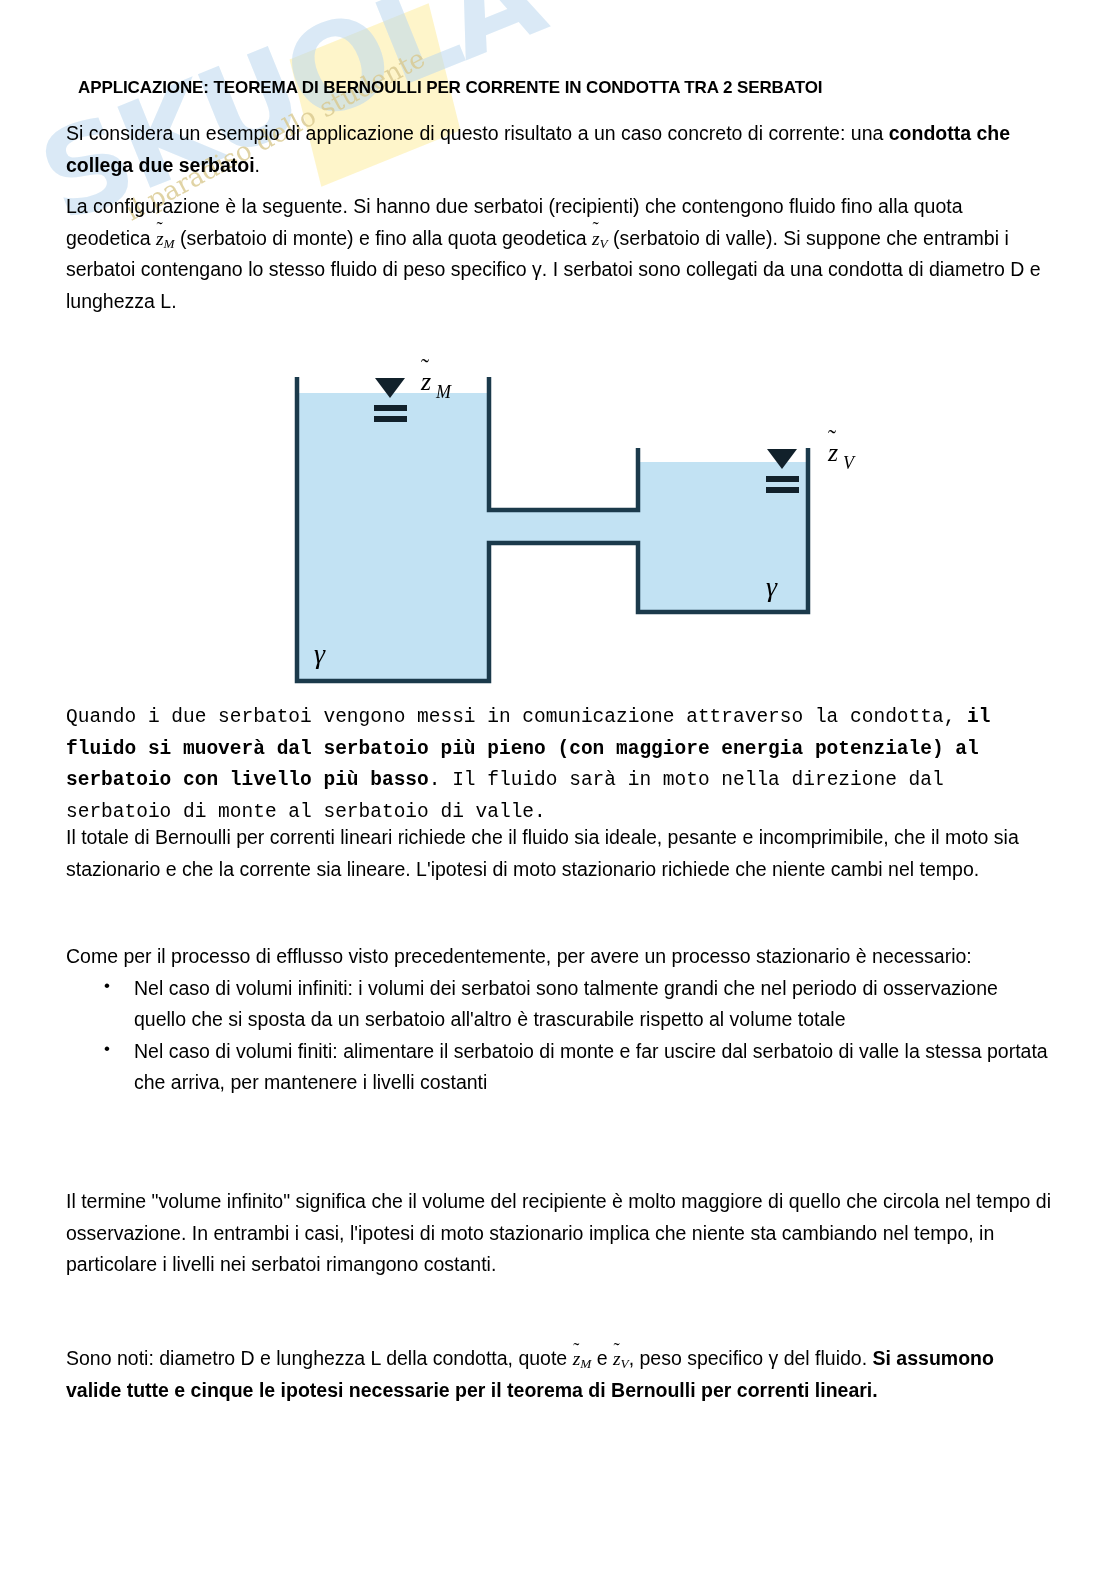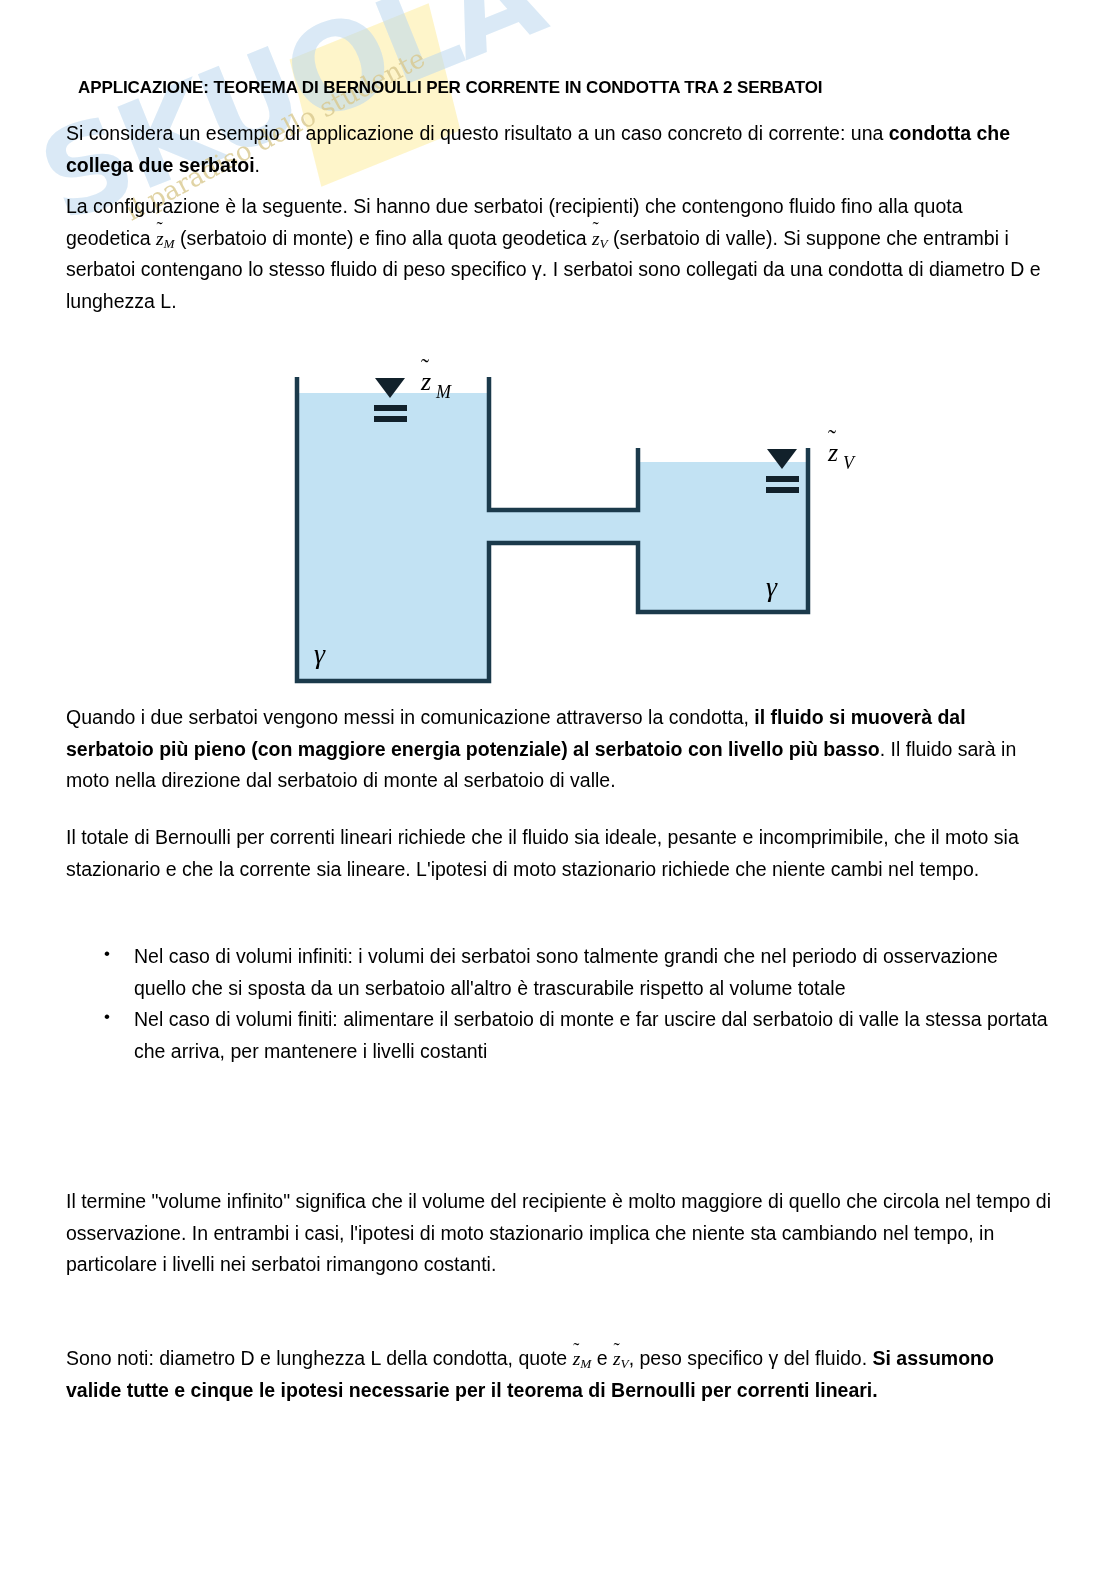--- a/index.html
+++ b/index.html
@@ -201,31 +201,32 @@
         <g>
           <text x="762" y="111" font-family="Liberation Serif, serif" font-style="italic" font-size="26" fill="#000">z</text>
           <text x="762" y="96" font-family="Liberation Serif, serif" font-size="24" fill="#000">˜</text>
           <text x="777" y="119" font-family="Liberation Serif, serif" font-style="italic" font-size="18" fill="#000">V</text>
         </g>
         <text x="248" y="313" font-family="Liberation Serif, serif" font-style="italic" font-size="28" fill="#000">γ</text>
         <text x="700" y="246" font-family="Liberation Serif, serif" font-style="italic" font-size="28" fill="#000">γ</text>
       </svg>
     </div>
 
-    <div class="blk" style="top:702px;">
+    <div class="blk" style="top:702px;font-family:Liberation Mono, monospace;">
       <p class="para">
         <span>Quando i due serbatoi vengono messi in comunicazione attraverso la condotta, </span><b>il fluido si muoverà dal serbatoio più pieno (con maggiore energia potenziale) al serbatoio con livello più basso</b><span>. Il fluido sarà in moto nella direzione dal serbatoio di monte al serbatoio di valle.</span>
       </p>
     </div>
 
     <div class="blk" style="top:822px;">
       <p class="para">Il totale di Bernoulli per correnti lineari richiede che il fluido sia ideale, pesante e incomprimibile, che il moto sia stazionario e che la corrente sia lineare. L'ipotesi di moto stazionario richiede che niente cambi nel tempo.</p>
     </div>
 
     <div class="blk" style="top:941px;">
+      <p class="para">Come per il processo di efflusso visto precedentemente, per avere un processo stazionario è necessario:</p>
       <ul class="bullets">
         <li>Nel caso di volumi infiniti: i volumi dei serbatoi sono talmente grandi che nel periodo di osservazione quello che si sposta da un serbatoio all'altro è trascurabile rispetto al volume totale</li>
         <li>Nel caso di volumi finiti: alimentare il serbatoio di monte e far uscire dal serbatoio di valle la stessa portata che arriva, per mantenere i livelli costanti</li>
       </ul>
     </div>
 
     <div class="blk" style="top:1186px;">
       <p class="para">Il termine "volume infinito" significa che il volume del recipiente è molto maggiore di quello che circola nel tempo di osservazione. In entrambi i casi, l'ipotesi di moto stazionario implica che niente sta cambiando nel tempo, in particolare i livelli nei serbatoi rimangono costanti.</p>
     </div>
 

